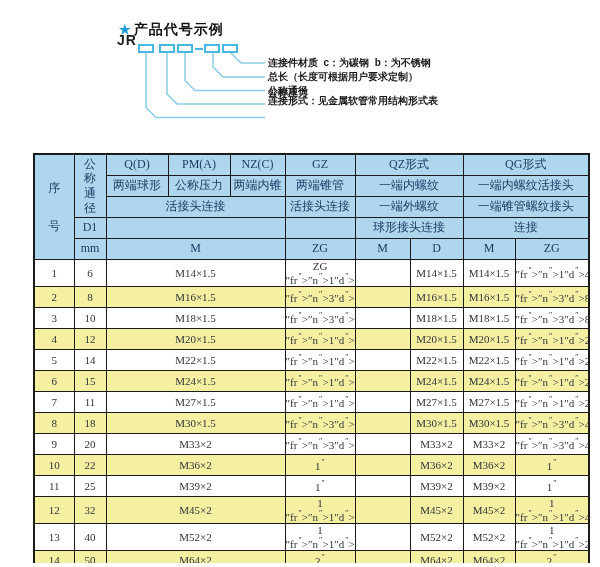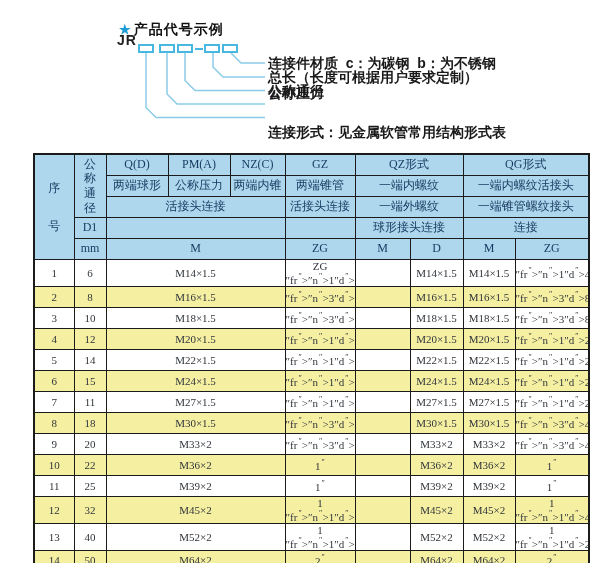--- a/index.html
+++ b/index.html
@@ -16,21 +16,21 @@
   body{background:#ffffff;font-family:"Liberation Sans",sans-serif;}
   .page{position:relative;width:600px;height:563px;background:#fff;overflow:hidden;}
 
   
   .connectors{position:absolute;left:0;top:0;width:600px;height:135px;}
   .star-title{position:absolute;left:119px;top:21px;font-size:14px;font-weight:bold;color:#111;letter-spacing:1px;}
   .star-title .star{color:var(--star-blue);font-size:13px;margin-right:2px;}
   .jr{position:absolute;left:117px;top:32px;font-size:14px;font-weight:bold;color:#222;letter-spacing:1px;}
   .code-box{position:absolute;top:44px;width:16px;height:9px;border:2px solid var(--box-blue);background:#fff;}
   .code-dash{position:absolute;top:48px;left:195px;width:8px;height:2px;background:var(--box-blue);}
-  .code-label{position:absolute;left:268px;font-size:14px;font-weight:bold;color:#1a1a1a;line-height:14px;white-space:pre;}
+  .code-label{position:absolute;left:268px;font-size:10px;font-weight:bold;color:#1a1a1a;line-height:14px;white-space:pre;}
 
   
   .table-title{position:absolute;left:32px;top:126px;font-family:"Liberation Serif",serif;
     font-size:20px;font-weight:bold;color:#101010;letter-spacing:2px;}
 
   
   table{position:absolute;left:33px;top:153px;width:555px;border-collapse:collapse;
     table-layout:fixed;font-family:"Liberation Serif",serif;}
   table{border:2px solid var(--border);}
   th,td{border:1px solid var(--border);text-align:center;vertical-align:middle;
@@ -65,21 +65,21 @@
   <div class="code-box" style="left:159px"></div>
   <div class="code-box" style="left:177px"></div>
   <div class="code-dash"></div>
   <div class="code-box" style="left:204px"></div>
   <div class="code-box" style="left:222px"></div>
 
   <div class="code-label" style="top:56px">连接件材质  c：为碳钢  b：为不锈钢</div>
   <div class="code-label" style="top:70px">总长（长度可根据用户要求定制）</div>
   <div class="code-label" style="top:83.5px">公称通径</div>
   <div class="code-label" style="top:86px">公称压力</div>
-  <div class="code-label" style="top:125px">连接形式：见金属软管常用结构形式表</div>
+  <div class="code-label" style="top:94px">连接形式：见金属软管常用结构形式表</div>
 
 
   <table>
     <colgroup>
       <col style="width:40px">
         <col style="width:32px">
         <col style="width:62px">
         <col style="width:62px">
       <col style="width:55px">
         <col style="width:70px">

